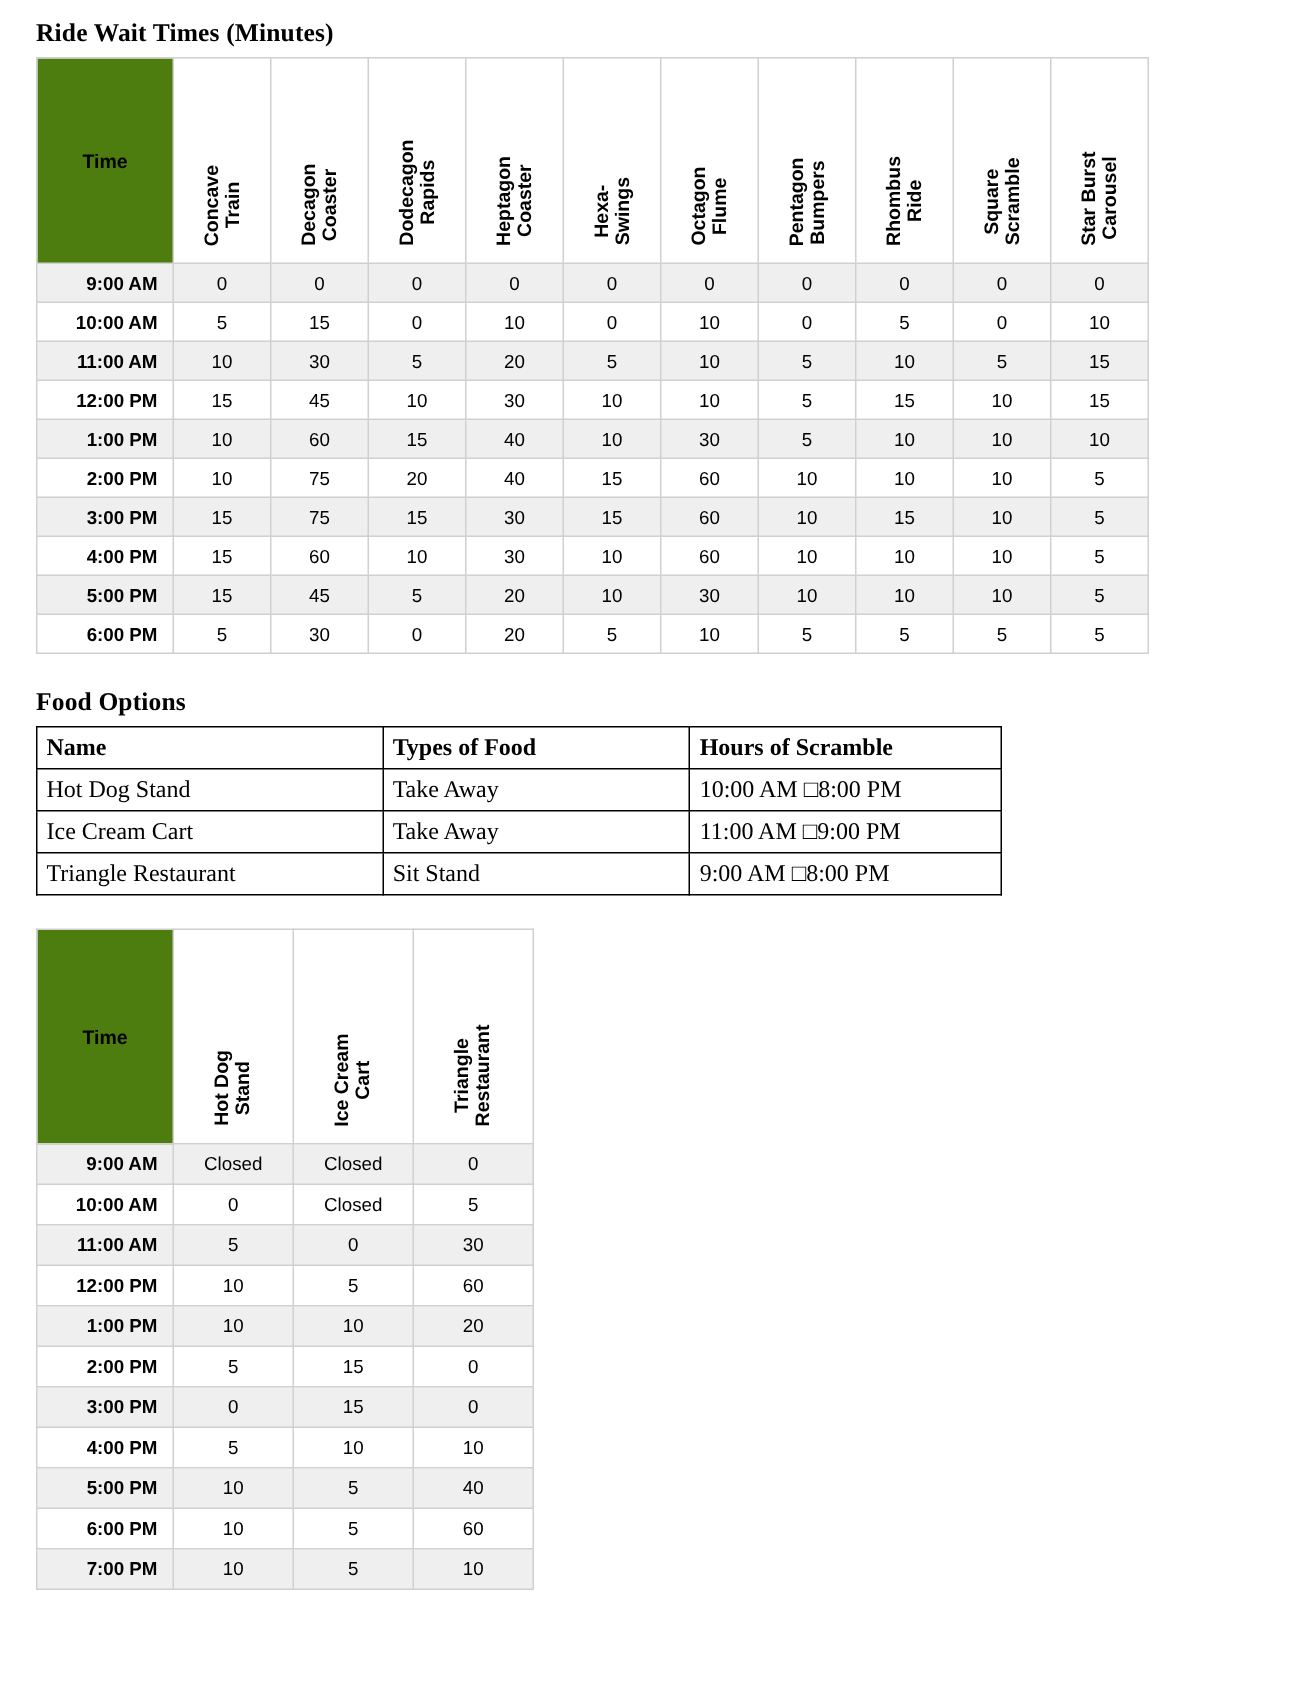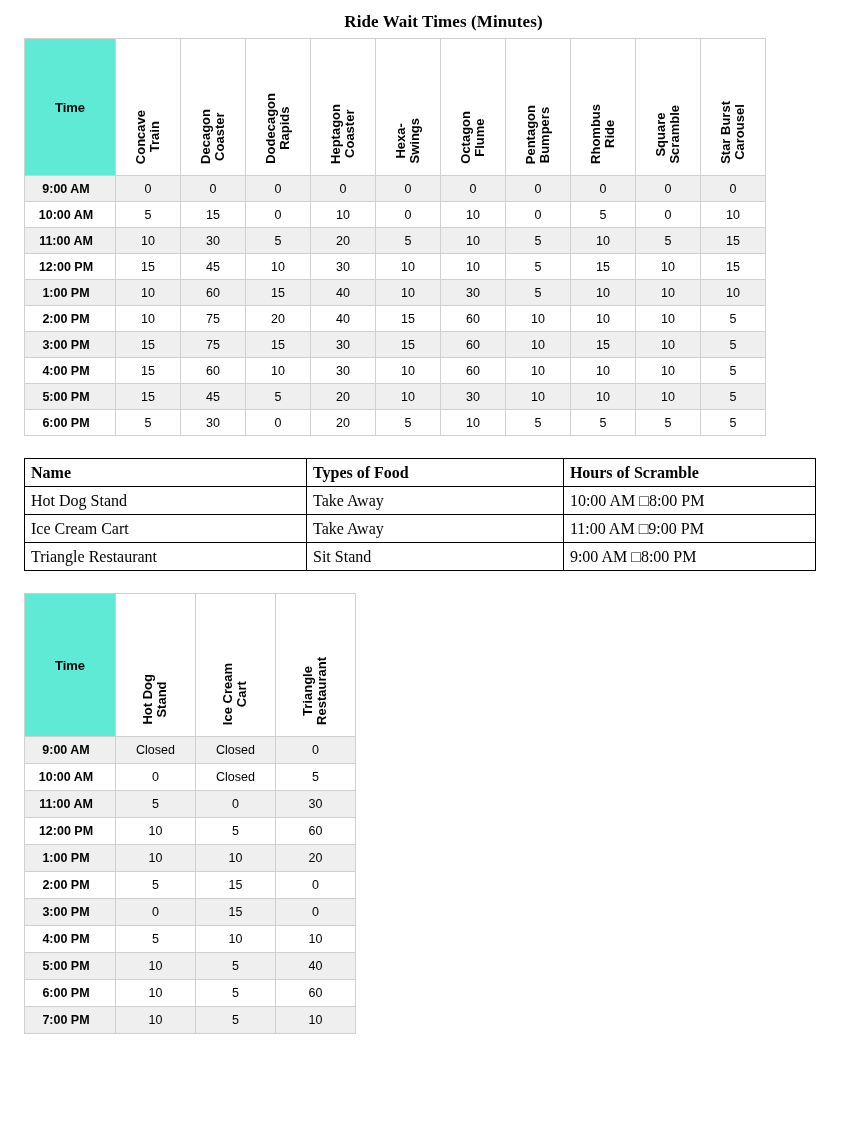--- a/index.html
+++ b/index.html
@@ -19,37 +19,36 @@
     width: 863px;
     padding: 12px 0 0 24px;
     box-sizing: border-box;
   }
   .section-title {
     font-family: "Liberation Serif", serif;
     font-size: 17px;
     font-weight: bold;
     margin: 0 0 6px 0;
     letter-spacing: 0.1px;
-    text-align: center;
   }
   .section {
     margin-bottom: 22px;
   }
 
   
   table.wait {
     border-collapse: collapse;
     font-family: "Liberation Sans", sans-serif;
     font-size: 12.5px;
     table-layout: fixed;
   }
   table.wait th.time-head {
     width: 86px;
     border: 1px solid #d0d0d0;
-    background: #5eead4;
+    background: #4d7c0f;
     font-weight: bold;
     font-size: 13px;
     text-align: center;
     vertical-align: middle;
     padding: 4px 2px;
   }
   table.wait th.vert {
     width: 60px;
     border: 1px solid #d0d0d0;
     background: #ffffff;
@@ -70,41 +69,41 @@
     display: inline-block;
   }
   table.wait td {
     border: 1px solid #d0d0d0;
     text-align: center;
     padding: 3px 2px;
     height: 19px;
   }
   table.wait td.time-cell {
     font-weight: bold;
-    text-align: center;
+    text-align: right;
     padding-right: 10px;
   }
   table.wait tbody tr:nth-child(odd) td {
     background: #efefef;
   }
   table.wait tbody tr:nth-child(even) td {
     background: #ffffff;
   }
 
   
   table.foodwait th.time-head { width: 86px; }
   table.foodwait th.vert { width: 75px; height: 128px; }
   table.foodwait td { height: 20px; }
 
   
   table.options {
     border-collapse: collapse;
     font-family: "Liberation Serif", serif;
     font-size: 16px;
-    width: 792px;
+    width: 644px;
   }
   table.options th, table.options td {
     border: 1px solid #000000;
     padding: 2px 6px;
     text-align: left;
     vertical-align: middle;
     height: 23px;
   }
   table.options th {
     font-weight: bold;
@@ -275,20 +274,21 @@
           <td>5</td>
           <td>5</td>
           <td>5</td>
           <td>5</td>
         </tr>
       </tbody>
     </table>
   </div>
 
   <div class="section">
+    <h2 class="section-title">Food Options</h2>
     <table class="options">
       <colgroup>
           <col class="c1">
           <col class="c2">
           <col class="c3">
         </colgroup>
       <thead>
         <tr>
           <th>Name</th>
           <th>Types of Food</th>

